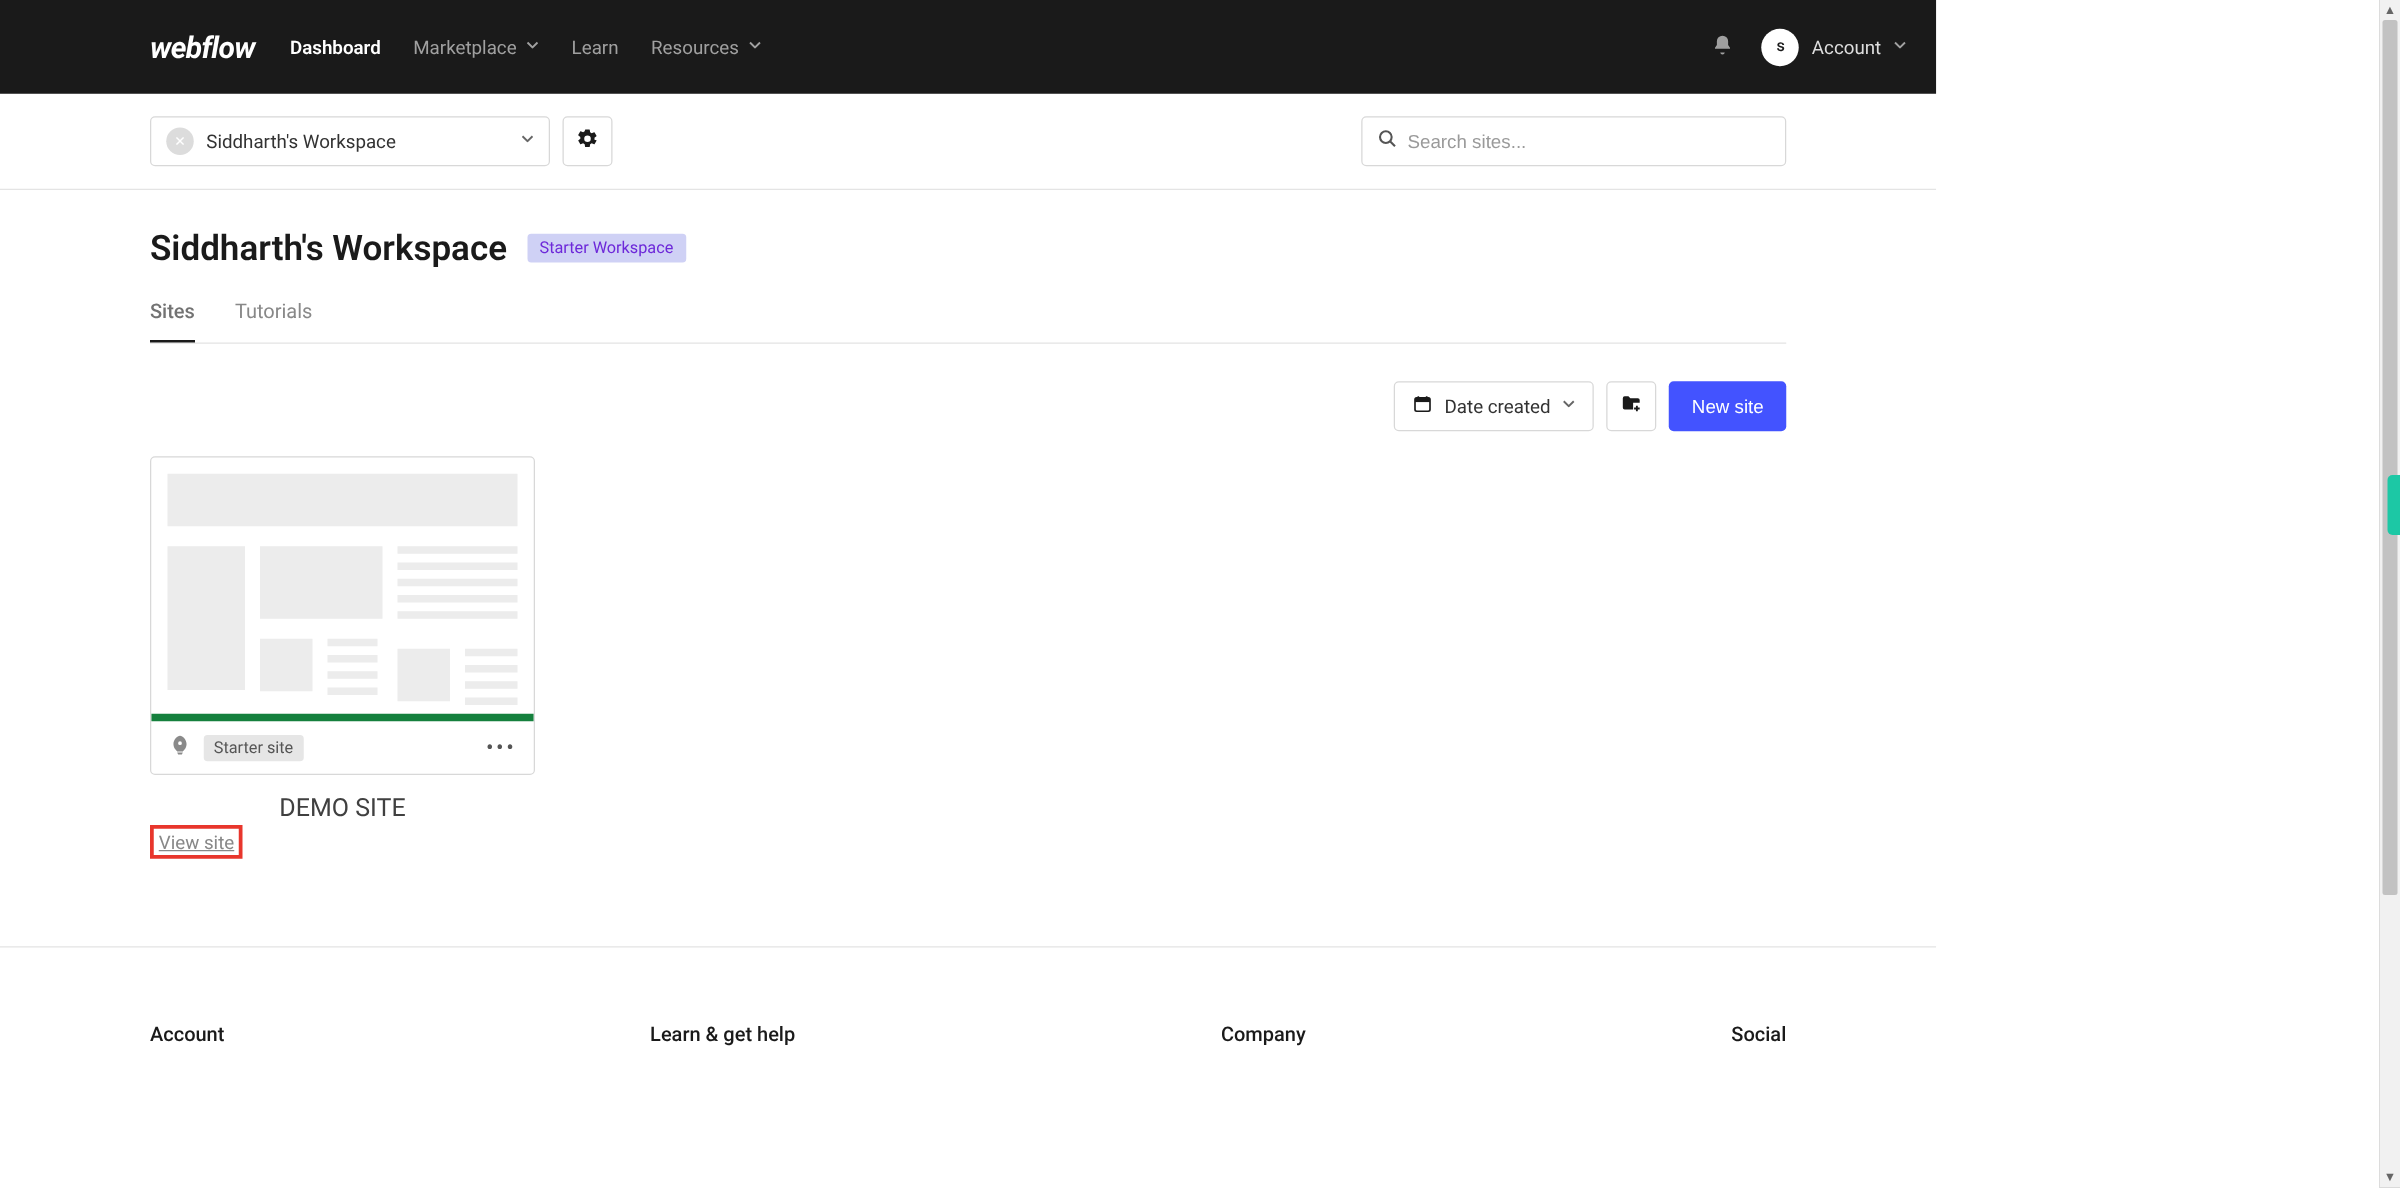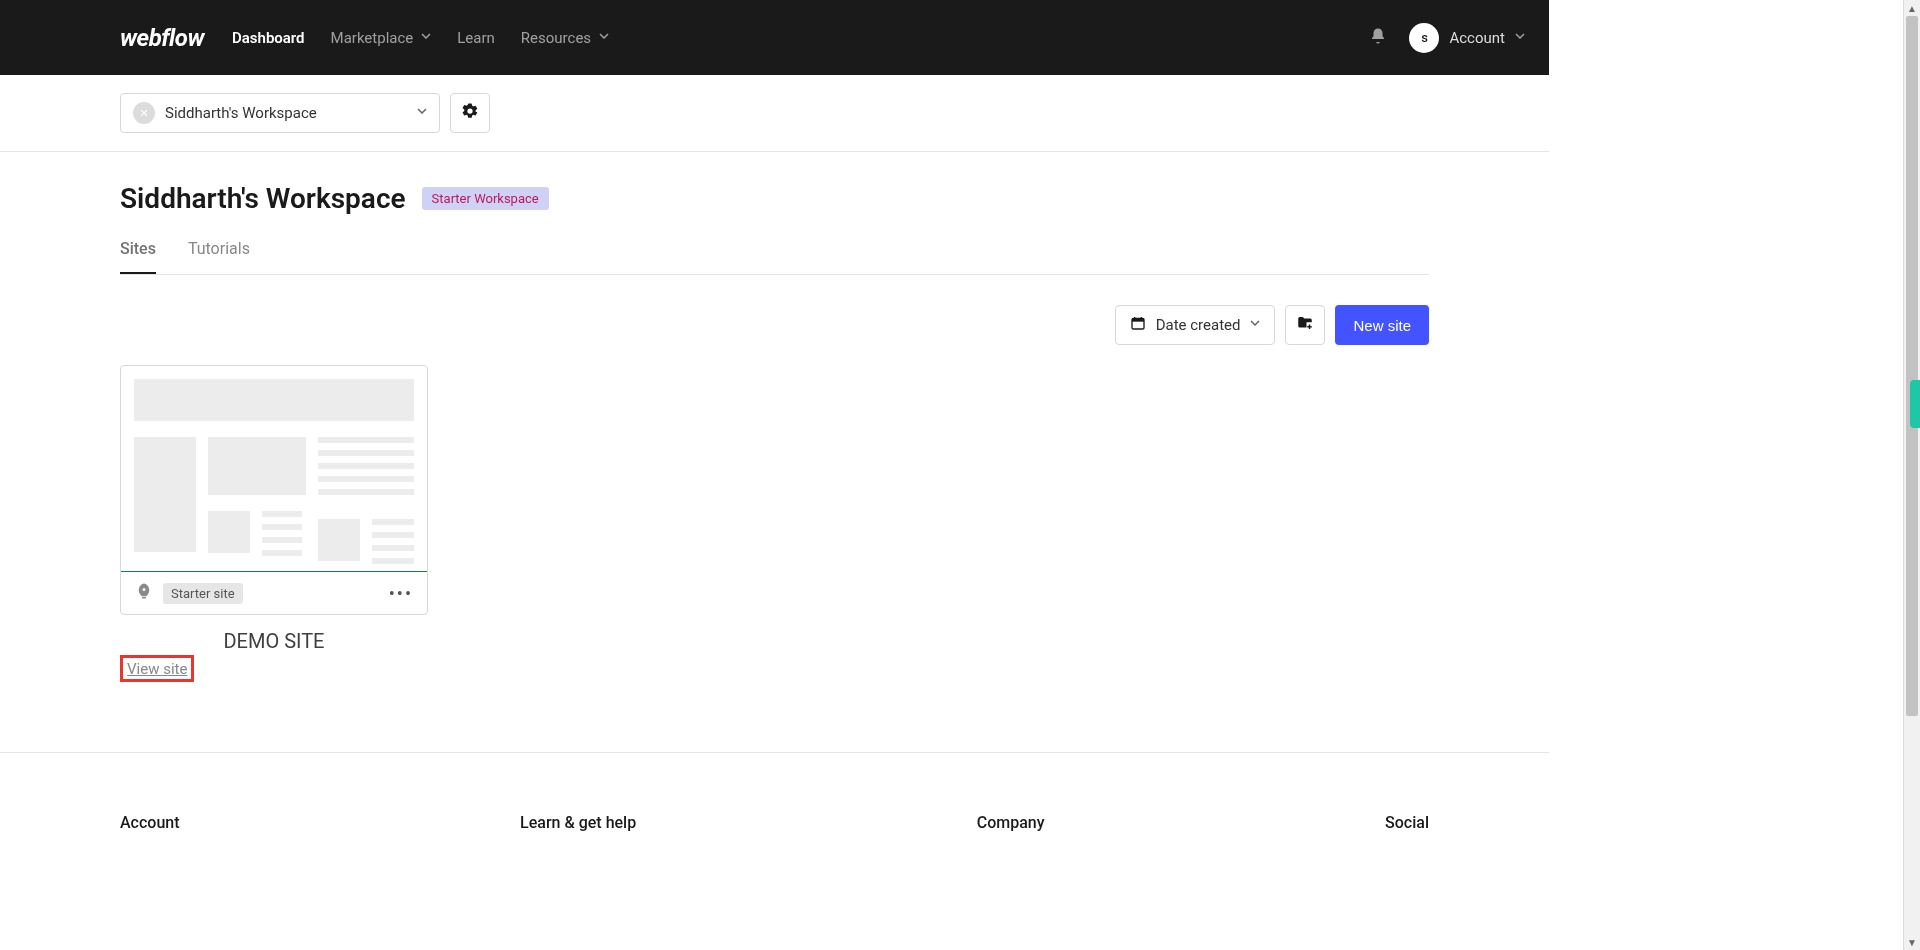--- a/index.html
+++ b/index.html
@@ -93,21 +93,21 @@
   }
   .search-box input {
     border:none; outline:none; font-size:15px; flex:1; color:#333;
   }
   .search-box input::placeholder { color:#9a9a9a; }
   
   .main { padding: 30px 120px 40px; }
   .title-row { display:flex; align-items:center; gap:16px; margin-bottom: 24px;}
   .page-title { font-size:28px; font-weight:600; color:#1a1a1a;}
   .badge-ws {
-    background:#cfd1f5; color:#be185d;
+    background:#cfd1f5; color:#6d28d9;
     font-size:13px; padding:4px 10px; border-radius:3px;
   }
   .tabs { display:flex; gap:32px; border-bottom:1px solid #e4e4e4; }
   .tab {
     padding: 0 0 14px 0; font-size:16px; color:#888; cursor:pointer;
   }
   .tab.active { color:#737373; font-weight:500; border-bottom:2px solid #1a1a1a; }
   .toolbar-row {
     display:flex; justify-content:flex-end; gap:10px; margin-top: 30px; margin-bottom: 20px;
   }
@@ -133,21 +133,21 @@
   .thumb-canvas { padding:13px; height:205px; }
   .gray { background:#ececec; }
   .row1 { height:42px; margin-bottom:16px; }
   .row2 { display:flex; gap:12px; margin-bottom:16px; }
   .r2a { width:62px; height:58px; }
   .r2b { width:98px; height:58px; }
   .r2c { flex:1; display:flex; flex-direction:column; gap:7px; }
   .line { height:6px; }
   .thumb-footer {
     display:flex; align-items:flex-end; justify-content:space-between;
-    padding:10px 14px; border-top:1px solid #15803d;
+    padding:10px 14px; border-top:6px solid #15803d;
   }
   .tf-left { display:flex; align-items:center; gap:10px; }
   .rocket { color:#8a8a8a; }
   .badge-plan {
     background:#e6e6e6; color:#555; font-size:13px;
     padding:3px 8px; border-radius:3px;
   }
   .more-dots { color:#555; cursor:pointer; font-size:18px; letter-spacing:2px; }
   .site-name { font-size:20px; color:#404040; margin-top:14px;text-align:center; }
   .view-site-wrap {
@@ -243,20 +243,29 @@
           </svg>
       </span>
     </div>
     <div class="gear-btn">
       <span>
         <svg width="18" height="18" viewBox="0 0 24 24" fill="#1a1a1a">
             <path d="M19.4 13a7.8 7.8 0 0 0 .1-1 7.8 7.8 0 0 0-.1-1l2.1-1.6a.5.5 0 0 0 .1-.6l-2-3.5a.5.5 0 0 0-.6-.2l-2.5 1a7.6 7.6 0 0 0-1.7-1l-.4-2.6a.5.5 0 0 0-.5-.4h-4a.5.5 0 0 0-.5.4L9 4.1a7.6 7.6 0 0 0-1.7 1l-2.5-1a.5.5 0 0 0-.6.2l-2 3.5a.5.5 0 0 0 .1.6L4.4 10a7.8 7.8 0 0 0-.1 1 7.8 7.8 0 0 0 .1 1l-2.1 1.6a.5.5 0 0 0-.1.6l2 3.5a.5.5 0 0 0 .6.2l2.5-1a7.6 7.6 0 0 0 1.7 1l.4 2.6a.5.5 0 0 0 .5.4h4a.5.5 0 0 0 .5-.4l.4-2.6a7.6 7.6 0 0 0 1.7-1l2.5 1a.5.5 0 0 0 .6-.2l2-3.5a.5.5 0 0 0-.1-.6zM12 15.5A3.5 3.5 0 1 1 15.5 12 3.5 3.5 0 0 1 12 15.5z"></path>
           </svg>
       </span>
     </div>
+  </div>
+  <div class="search-box">
+    <span>
+      <svg width="16" height="16" viewBox="0 0 24 24" fill="none" stroke="#555" stroke-width="2.5">
+          <circle cx="10" cy="10" r="7"></circle>
+          <line x1="21" y1="21" x2="15" y2="15"></line>
+        </svg>
+    </span>
+    <input type="text" placeholder="Search sites..." style="">
   </div>
 </div>
 
 <div class="main">
   <div class="title-row">
     <div class="page-title">Siddharth's Workspace</div>
     <div class="badge-ws">Starter Workspace</div>
   </div>
   <div class="tabs">
     <div class="tab active">Sites</div>

